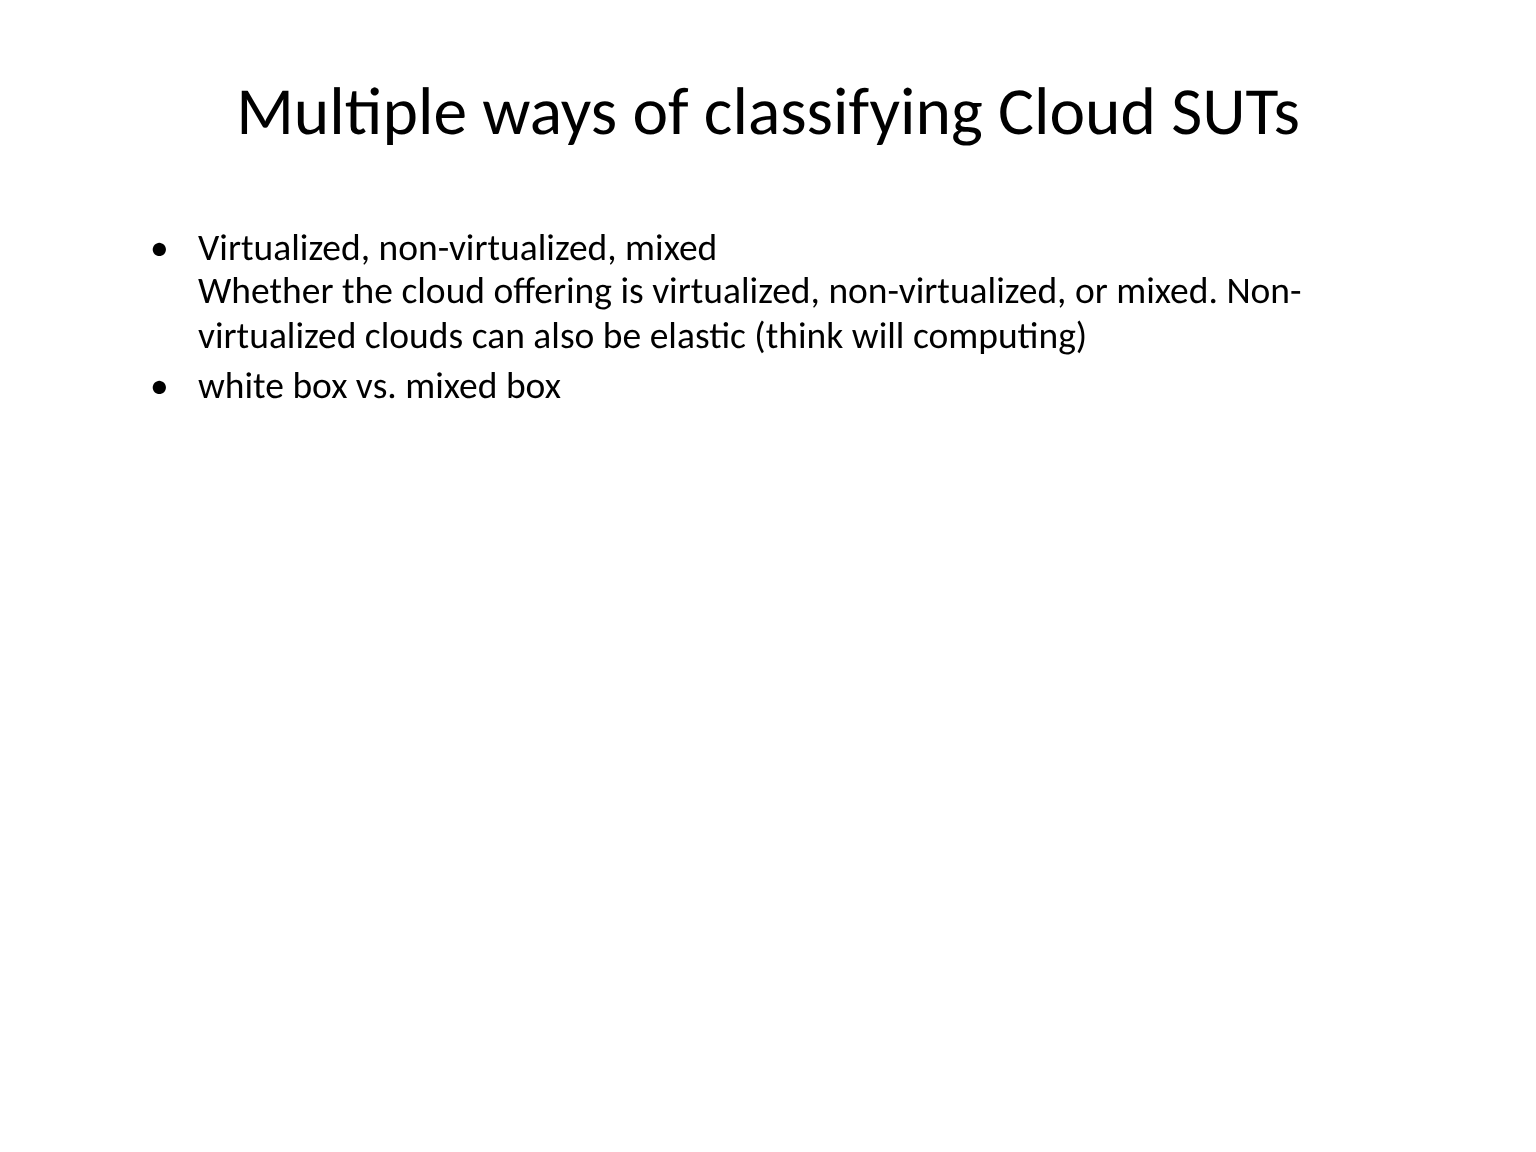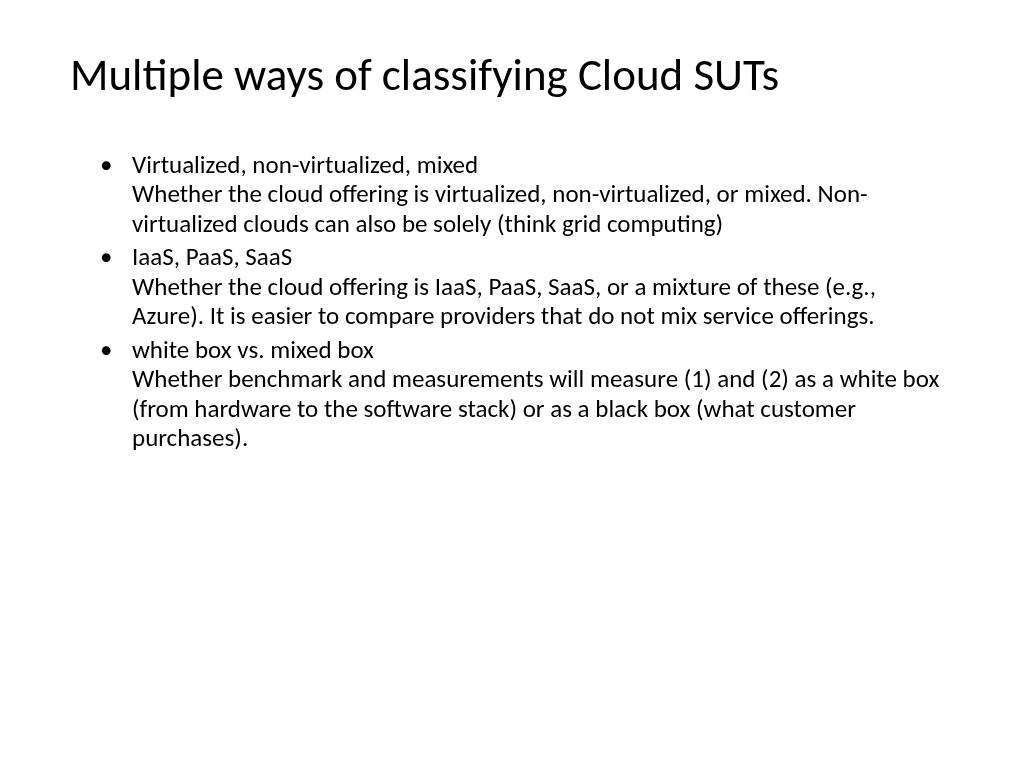--- a/index.html
+++ b/index.html
@@ -14,20 +14,21 @@
   }
   .slide {
     width: 1024px;
     height: 768px;
     box-sizing: border-box;
     padding: 50px 70px 40px 70px;
   }
   .title {
     font-size: 45px;
     font-weight: 400;
+    text-align: center;
     margin: 0 0 50px 0;
     letter-spacing: 0px;
     line-height: 1.1;
   }
   ul.bullets {
     list-style: none;
     margin: 0;
     padding: 0 10px 0 30px;
   }
   ul.bullets li {
@@ -48,24 +49,19 @@
   .desc { display: inline; }
 </style>
 </head>
 <body>
 
 <div class="slide">
   <h1 class="title">Multiple ways of classifying Cloud SUTs</h1>
   <ul class="bullets">
     <li>
       <span class="lead">Virtualized, non-virtualized, mixed</span><br>
-      <span class="desc">Whether the cloud offering is virtualized, non-virtualized, or mixed. Non-virtualized clouds can also be solely (think grid computing)</span>
-    </li>
-    <li>
-      <span class="lead">IaaS, PaaS, SaaS</span><br>
-      <span class="desc">Whether the cloud offering is IaaS, PaaS, SaaS, or a mixture of these (e.g., Azure). It is easier to compare providers that do not mix service offerings.</span>
+      <span class="desc">Whether the cloud offering is virtualized, non-virtualized, or mixed. Non-virtualized clouds can also be elastic (think will computing)</span>
     </li>
     <li>
       <span class="lead">white box vs. mixed box</span><br>
-      <span class="desc">Whether benchmark and measurements will measure (1) and (2) as a white box (from hardware to the software stack) or as a black box (what customer purchases).</span>
     </li>
   </ul>
 </div>
 
 </body></html>

